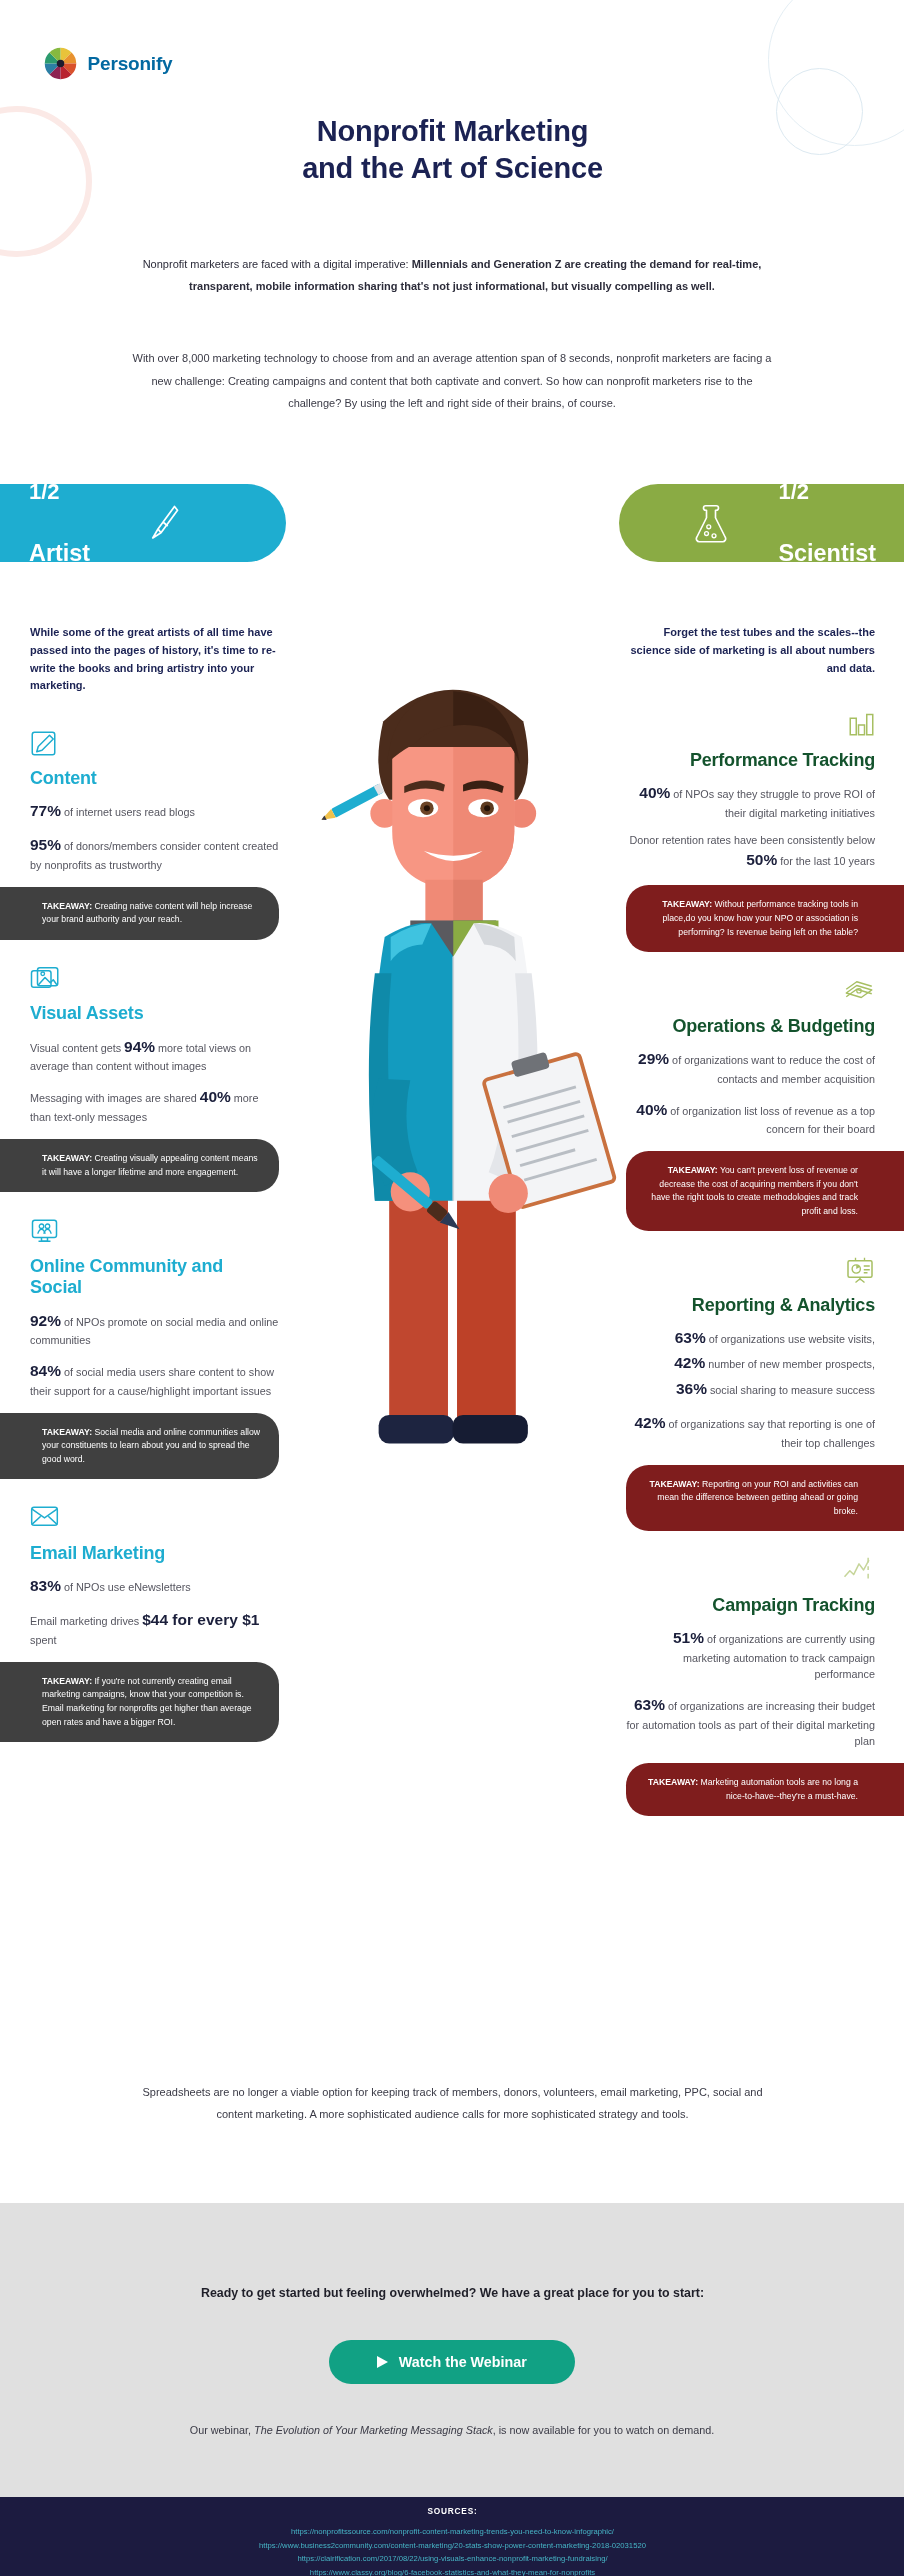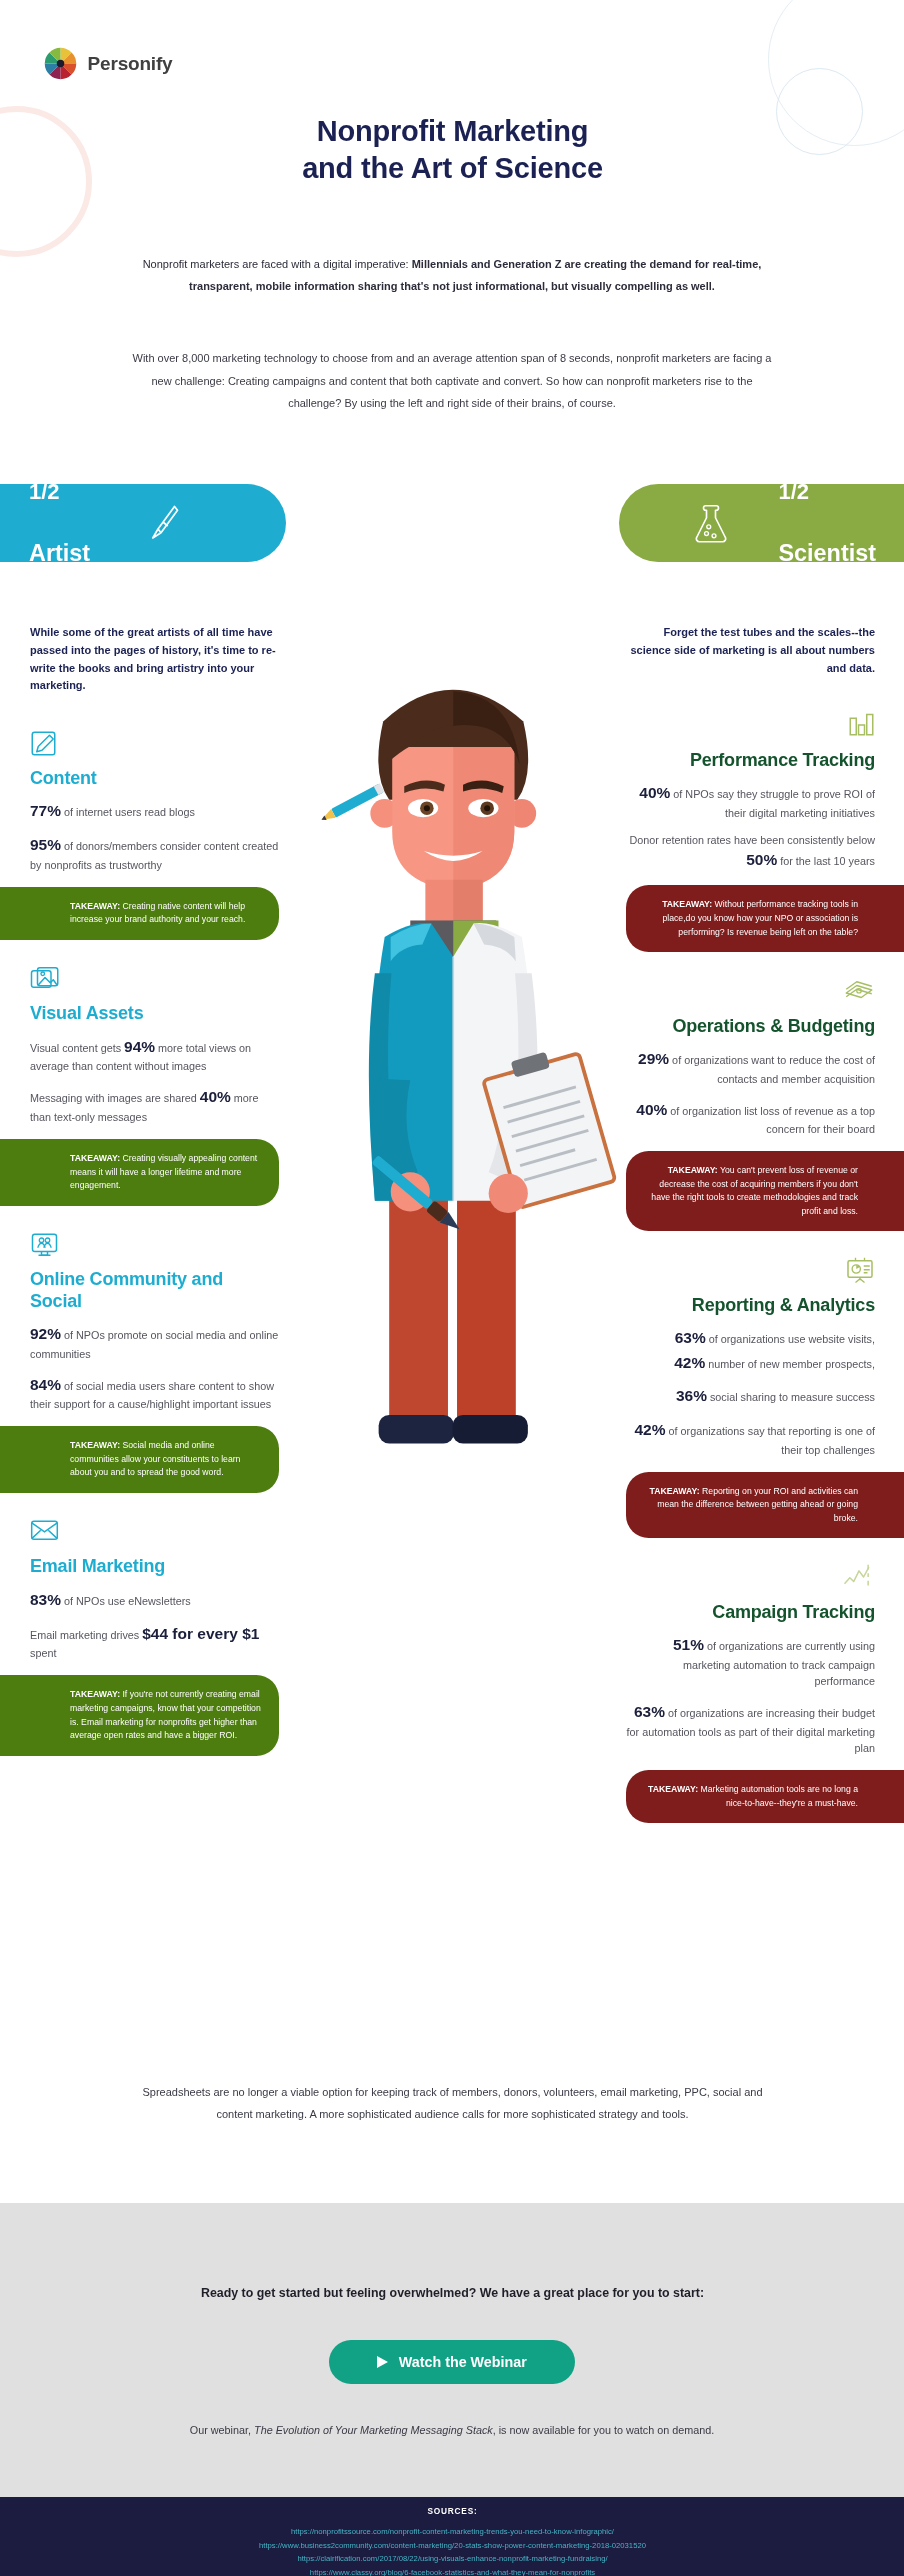--- a/index.html
+++ b/index.html
@@ -30,21 +30,21 @@
     width: 87px; height: 87px; border-radius: 50%;
     border: 1.5px solid #dce9f1; z-index: 0;
   }
 
   
   .brand {
     position: absolute; left: 44px; top: 47px;
     display: flex; align-items: center; gap: 10.6px; z-index: 5;
   }
   .brand-mark { width: 33px; height: 33px; display:block; }
-  .brand-name { font-size: 19px; font-weight: 700; letter-spacing: -0.2px; color: #404040; }
+  .brand-name { font-size: 19px; font-weight: 700; letter-spacing: -0.2px; color: #0369a1; }
 
   .page-title {
     position: absolute; top: 113px; left: 0; width: 905px;
     text-align: center; z-index: 5;
     font-size: 29px; line-height: 1.28; font-weight: 700;
     color: #1b2253; letter-spacing: -0.2px;
   }
 
   .intro {
     position: absolute; left: 128px; width: 648px;
@@ -103,22 +103,22 @@
     margin-bottom: 10.6px;
   }
   .stat b { font-size: 15.5px; font-weight: 700; color: #1b1f3b; }
 
   .takeaway {
     color: #ffffff; font-size: 8.7px; line-height: 1.56;
     padding: 13px 16.6px; margin-top: 13.6px;
   }
   .takeaway b { font-weight: 700; }
   .col-left .takeaway {
-    background: #4d7c0f; border-radius: 0 22.6px 22.6px 0;
-    margin-left: -30px; padding-left: 70px; text-align: left;
+    background: #404040; border-radius: 0 22.6px 22.6px 0;
+    margin-left: -30px; padding-left: 42px; text-align: left;
   }
   .col-right .takeaway {
     background: #7f1d1d; border-radius: 22.6px 0 0 22.6px;
     margin-right: -30px; padding-right: 47px; 
   }
 
   
   .hero { position: absolute; left: 249px; top: 596px; width: 407px; height: 1071px; z-index: 3; }
   .hero svg { display: block; }
 
@@ -412,21 +412,21 @@
         <rect x="4" y="5" width="32" height="22" rx="2" fill="none" stroke="#a7bf62" stroke-width="2"></rect>
         <path d="M20 27 v4 M14 34 L20 29 M26 34 L20 29" fill="none" stroke="#a7bf62" stroke-width="1.8"></path>
         <path d="M14 1 v4 M26 1 v4" stroke="#a7bf62" stroke-width="1.8"></path>
         <circle cx="15" cy="16" r="5.5" fill="none" stroke="#a7bf62" stroke-width="1.8"></circle>
         <path d="M15 16 v-5.5 a5.5 5.5 0 0 1 4.8 2.8 Z" fill="#a7bf62"></path>
         <path d="M25 12 h8 M25 17 h8 M25 21 h5" stroke="#a7bf62" stroke-width="1.8"></path>
       </svg>
     </div>
     <div class="block-title">Reporting &amp; Analytics</div>
     <div class="stat" style="margin-bottom:1.5px"><b>63%</b><span> of organizations use website visits,</span></div>
-    <div class="stat" style="margin-bottom:9px"><b>42%</b><span> number of new member prospects,</span></div>
+    <div class="stat" style="margin-bottom:2px"><b>42%</b><span> number of new member prospects,</span></div>
     <div class="stat"><b>36%</b><span> social sharing to measure success</span></div>
     <div class="stat"><b>42%</b><span> of organizations say that reporting is one of their top challenges</span></div>
     <div class="takeaway"><b>TAKEAWAY:</b><span> Reporting on your ROI and activities can mean the difference between getting ahead or going broke.</span></div>
   </div>
 
   <div class="block">
     <div class="block-icon">
       <svg width="32" height="26" viewBox="0 0 42 34">
         <path d="M2 26 L9 18 L14 23 L21 9 L27 17 L34 4" fill="none" stroke="#c6d59a" stroke-width="2" stroke-linejoin="round"></path>
         <path d="M33 1 v6 M33 12 v5 M33 22 v6" stroke="#c6d59a" stroke-width="2"></path>

